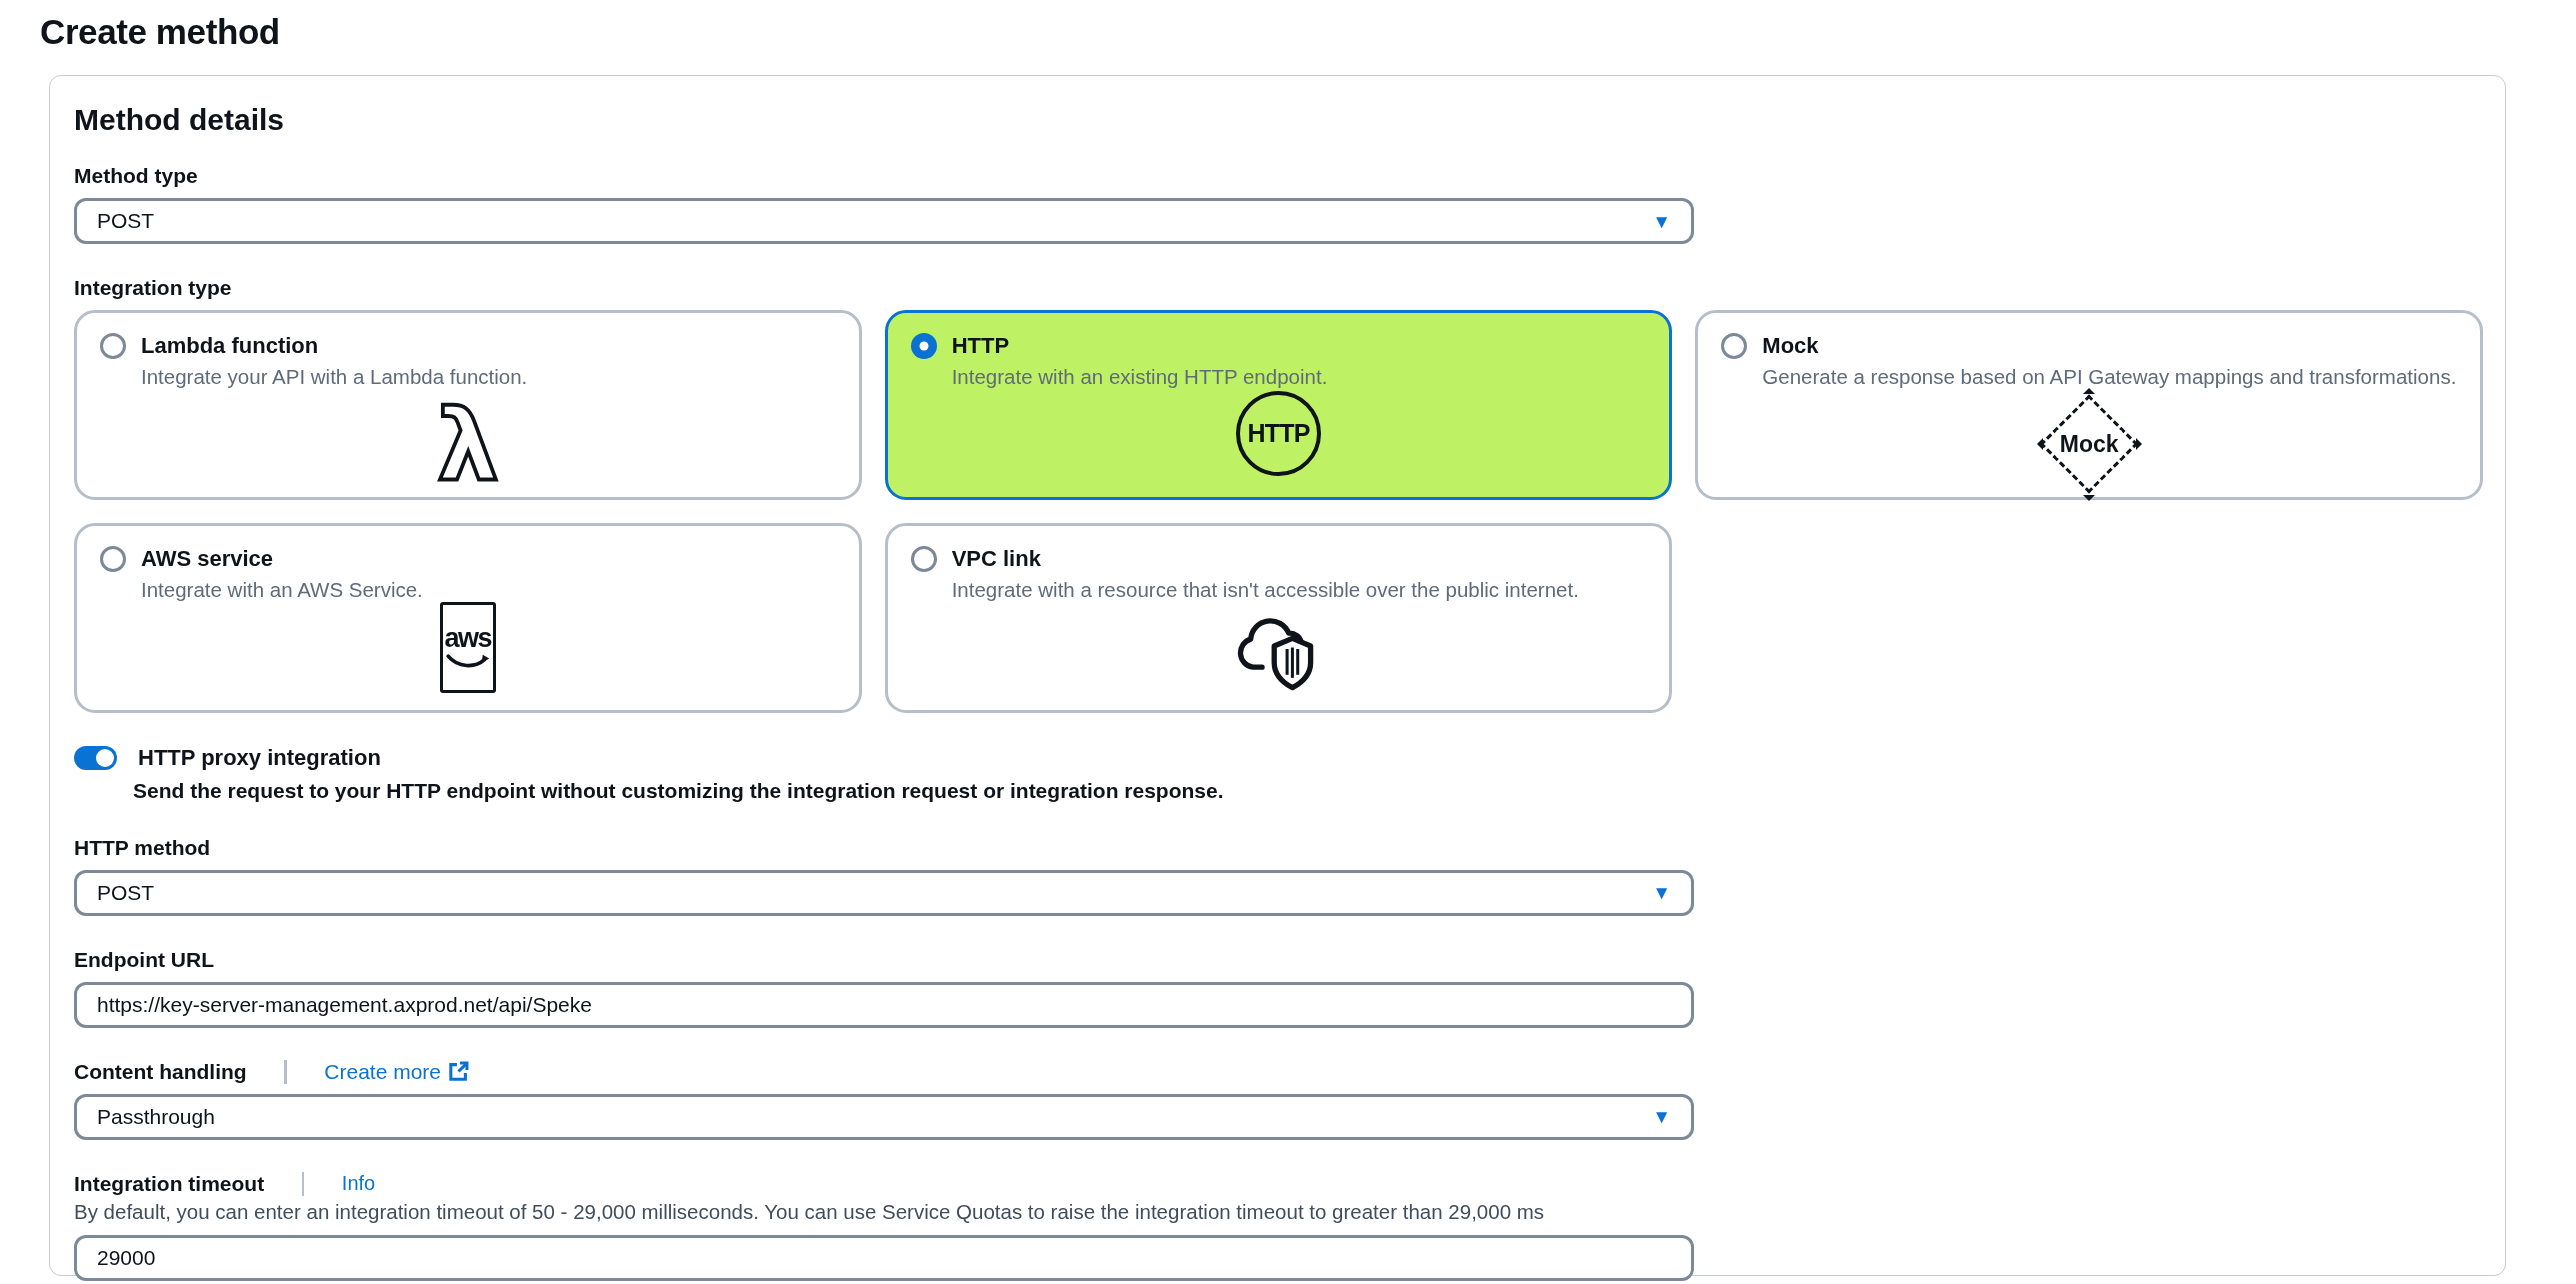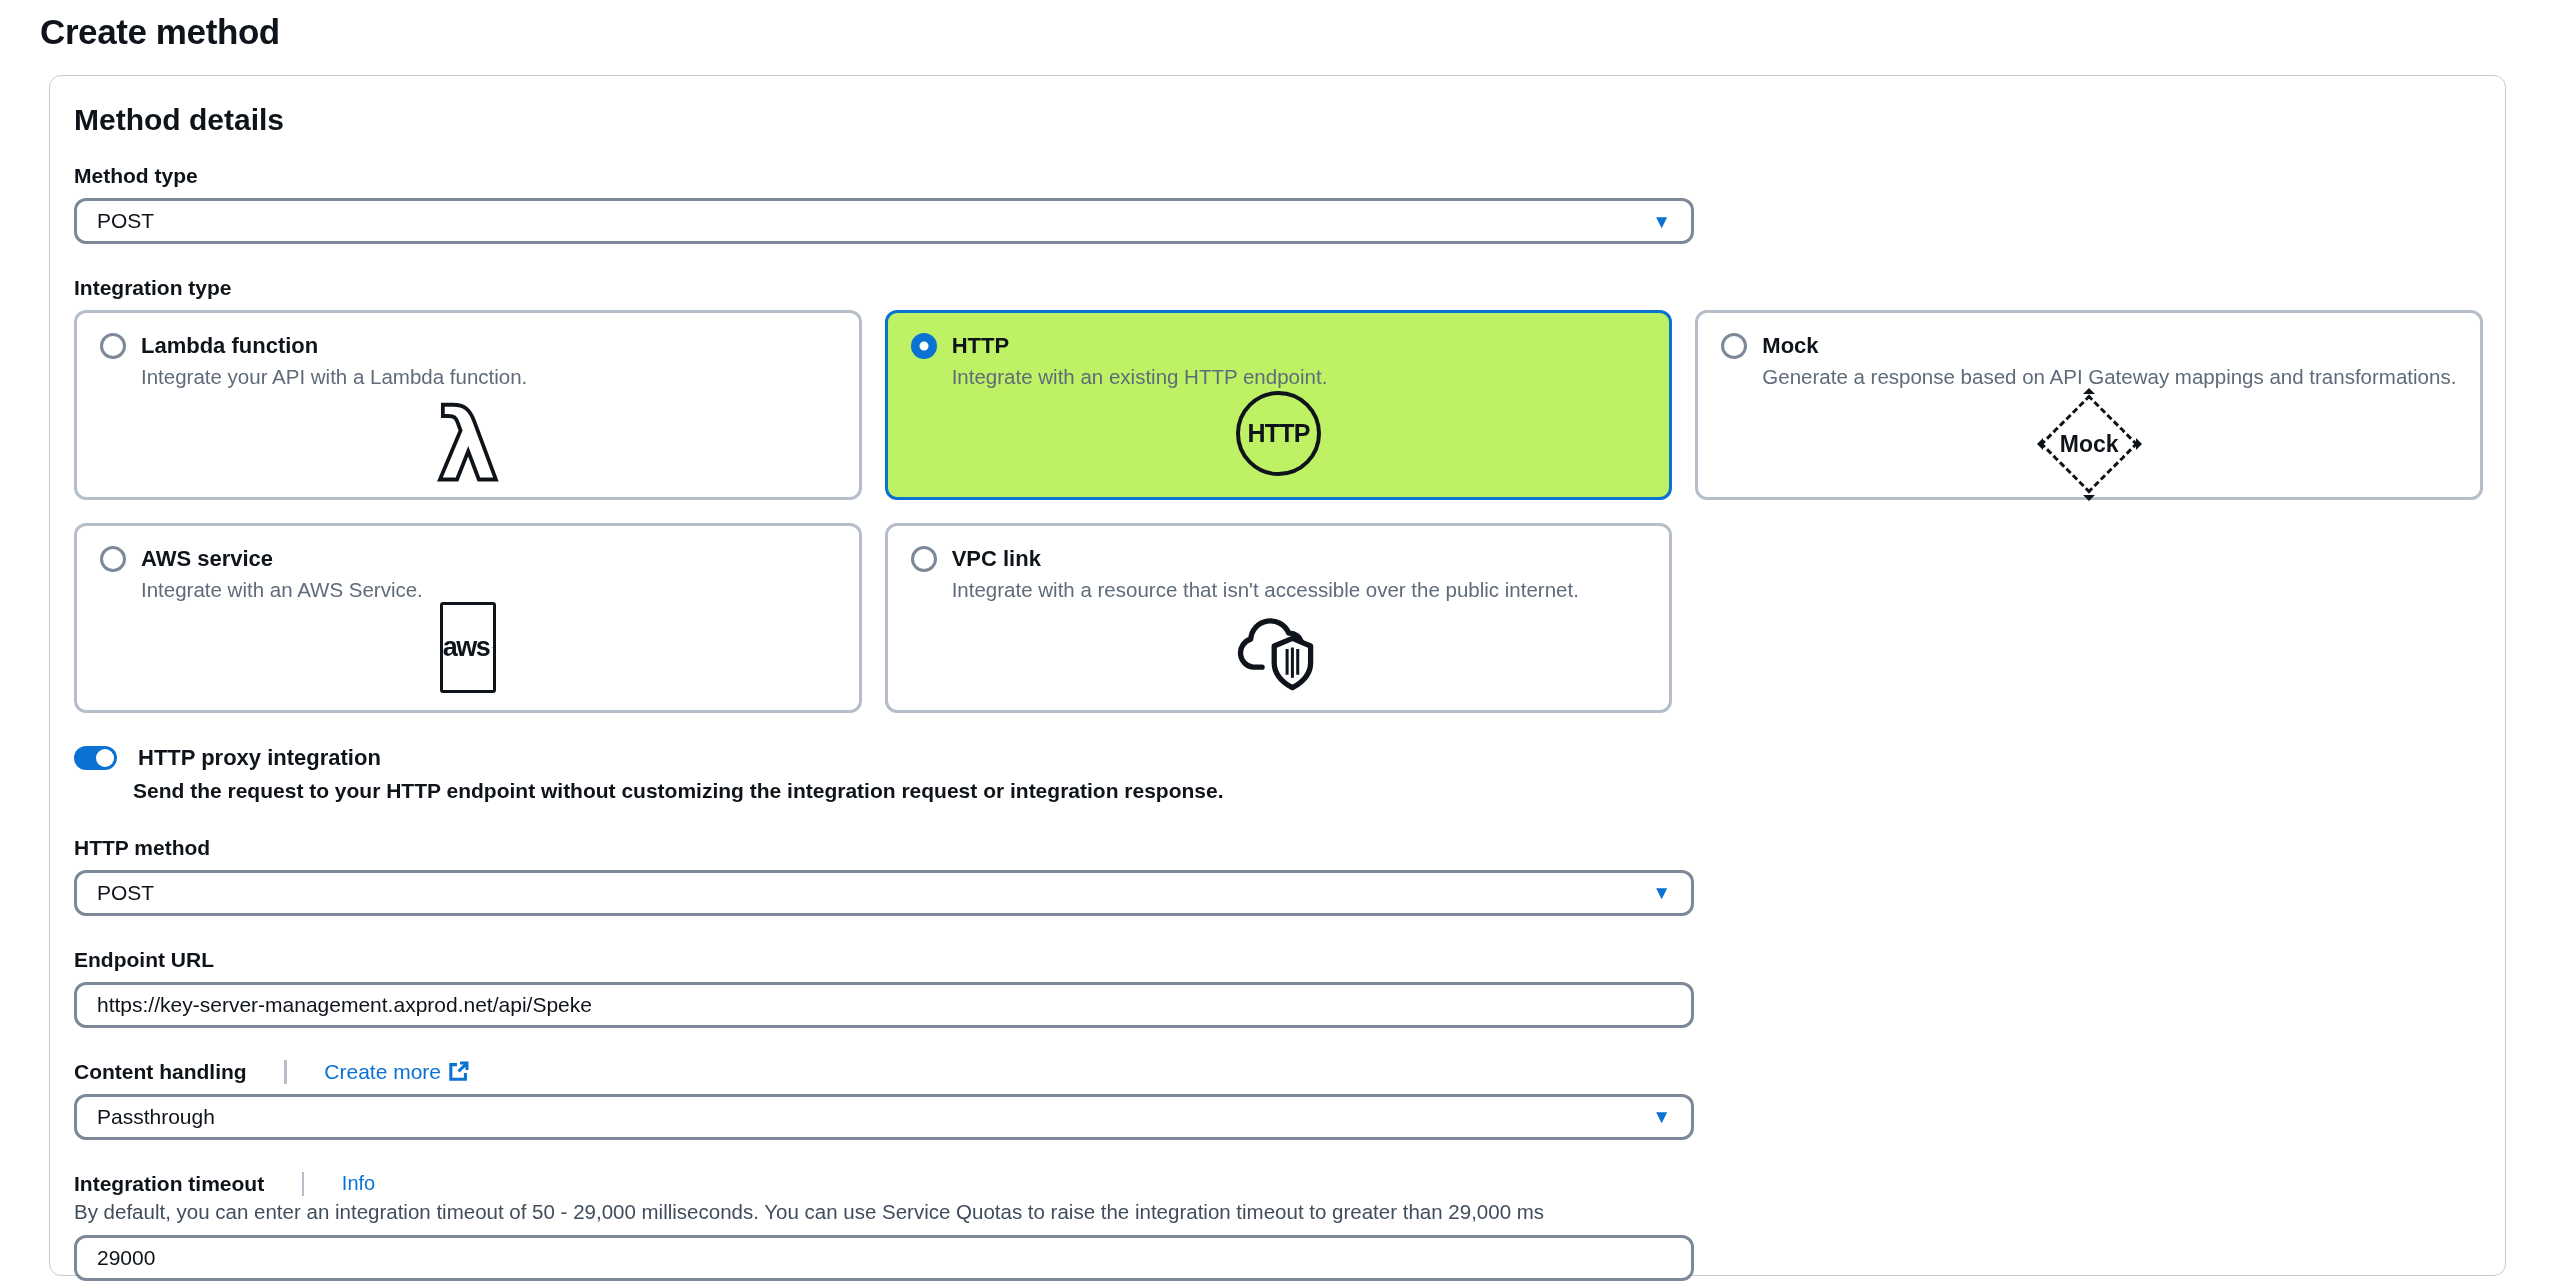--- a/index.html
+++ b/index.html
@@ -22,21 +22,21 @@
   .divider { width: 2.3px; height: 24px; background: #b6bec9; margin: 0 13.7px; }
   .inline-link { font-size: 21px; color: #0972d3; text-decoration: none; display: inline-flex; align-items: center; gap: 6px; }
   .inline-link.small { font-size: 20px; }
 
   .control { width: 1620px; height: 46px; border: 3px solid #7d8998; border-radius: 12px;
     display: flex; align-items: center; padding: 0 20px; font-size: 21px; background: #fff; }
   .control .value { flex: 1; }
   .caret { color: #0972d3; font-size: 19px; line-height: 1; }
 
   .tiles { width: 2409px; display: grid; grid-template-columns: repeat(3, 1fr); gap: 23px; margin-bottom: 32px; }
-  .tile { position: relative; height: 190px; border: 3px solid #b6bec9; border-radius: 12px;
+  .tile { position: relative; height: 190px; border: 3px solid #b6bec9; border-radius: 21px;
     background: #fff; padding: 20px 23px; display: flex; flex-direction: column; }
   .tile.selected { border-color: #0972d3; background: #bef264; }
   .tile-head { display: flex; align-items: center; gap: 15px; }
   .tile-label { font-size: 22px; font-weight: bold; }
   .tile-desc { font-size: 20.5px; color: #5f6b7a; margin: 6px 0 0 41px; }
   .tile-icon-wrap { flex: 1; display: flex; align-items: center; justify-content: center; }
 
   .radio { width: 26px; height: 26px; border-radius: 50%; flex: 0 0 26px;
     border: 3px solid #7d8998; background: #fff; position: relative; }
   .radio.checked { border: none; background: #0972d3; }
@@ -64,21 +64,21 @@
   .mock-text { position: absolute; top: 50%; left: 50%; transform: translate(-50%,-50%);
     font-size: 23px; font-weight: bold; background: inherit; padding: 0 3px; z-index: 2; }
   .tile .mock-text { background: #fff; }
   .arr { position: absolute; width: 0; height: 0; border: 6.8px solid transparent; }
   .arr.up    { top: -1.5px;  left: 50%; transform: translateX(-50%); border-bottom-color: #0f141a; border-top-width: 0; }
   .arr.down  { bottom: -1.5px; left: 50%; transform: translateX(-50%); border-top-color: #0f141a; border-bottom-width: 0; }
   .arr.left  { left: 4.6px;  top: 50%; transform: translateY(-50%); border-right-color: #0f141a; border-left-width: 0; }
   .arr.right { right: 4.6px; top: 50%; transform: translateY(-50%); border-left-color: #0f141a; border-right-width: 0; }
 
   .aws-box { width: 56px; height: 91px; border: 3.8px solid #0f141a; border-radius: 3px;
-    display: flex; flex-direction: row; align-items: center; justify-content: center; gap: 1.5px; }
+    display: flex; flex-direction: column; align-items: center; justify-content: center; gap: 1.5px; }
   .aws-text { font-size: 27px; font-weight: bold; letter-spacing: -1.5px; line-height: 1; }
 </style>
 </head>
 <body>
 
 <h1 class="page-title">Create method</h1>
 
 <div class="container">
   <h2 class="card-title">Method details</h2>
 

